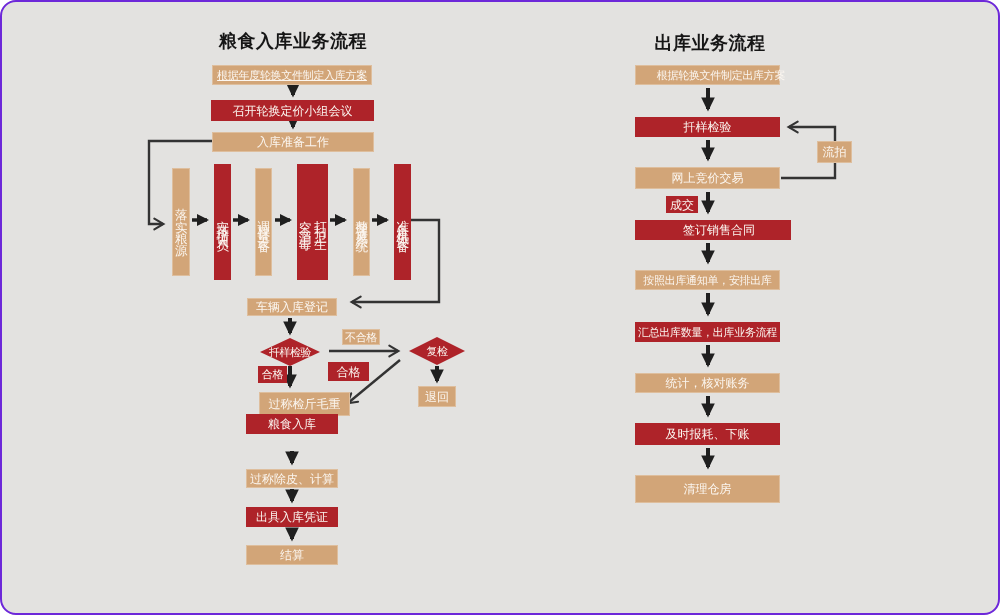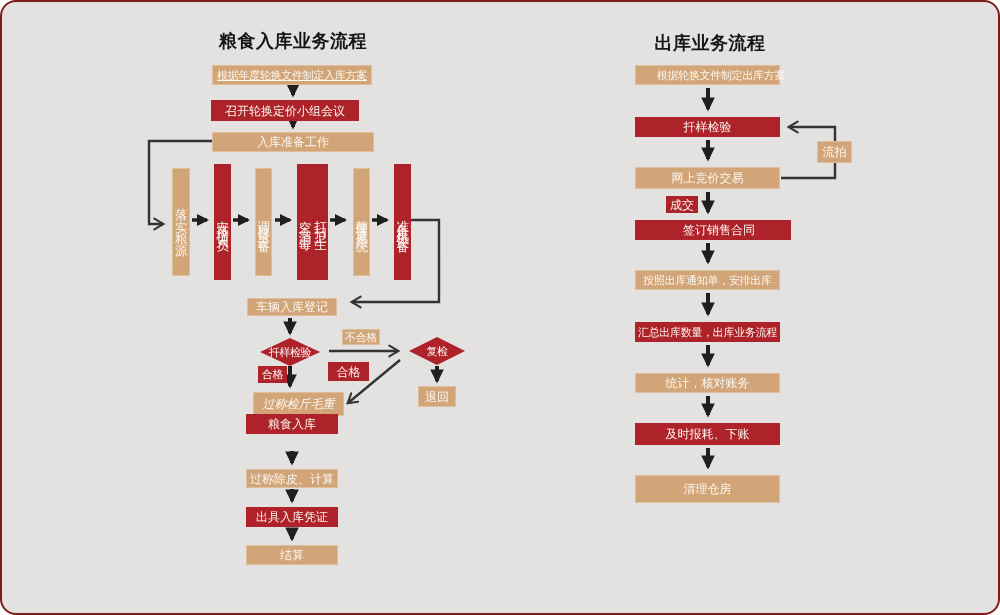--- a/index.html
+++ b/index.html
@@ -1,18 +1,18 @@
 <!DOCTYPE html>
 <html><head>
 <meta charset="utf-8">
 <style>
   html,body { margin:0; padding:0; background:#ffffff; font-family:"Liberation Sans", sans-serif; }
   .stage {
     position:relative; width:1000px; height:615px; box-sizing:border-box;
-    background:#e3e2e0; border:2px solid #7f1d1d; border-radius:16px; overflow:hidden;
+    background:#e3e2e0; border:2px solid #6d28d9; border-radius:16px; overflow:hidden;
   }
   .title {
     position:absolute; transform:translateX(-50%); font-weight:bold; color:#161616;
     font-size:18px; letter-spacing:0.5px; white-space:nowrap;
   }
   .box {
     position:absolute; box-sizing:border-box; display:flex; align-items:center; justify-content:center;
     color:#fbf6f0; font-size:12px; white-space:nowrap; z-index:2; line-height:1;
   }
   .tan { background:#d2a578; box-shadow: inset 0 0 0 1px rgba(255,255,255,.28); }
@@ -73,21 +73,21 @@
     <line x1="706" y1="241" x2="706" y2="260" stroke="#1f1f1f" stroke-width="4" marker-end="url(#mSolid)"></line>
     <line x1="706" y1="291" x2="706" y2="312" stroke="#1f1f1f" stroke-width="4" marker-end="url(#mSolid)"></line>
     <line x1="706" y1="343" x2="706" y2="363" stroke="#1f1f1f" stroke-width="4" marker-end="url(#mSolid)"></line>
     <line x1="706" y1="394" x2="706" y2="413" stroke="#1f1f1f" stroke-width="4" marker-end="url(#mSolid)"></line>
     <line x1="706" y1="446" x2="706" y2="465" stroke="#1f1f1f" stroke-width="4" marker-end="url(#mSolid)"></line>
   </svg>
 
   <div class="title" style="left:291px; top:27px;">粮食入库业务流程</div>
 
   <div class="box tan fs11" style="left:210px; top:63px;  width:160px; height:20px;text-decoration:underline;">根据年度轮换文件制定入库方案</div>
-  <div class="box red" style="left:209px; top:98px;  width:148px; height:21px;">召开轮换定价小组会议</div>
+  <div class="box red" style="left:209px; top:98px;  width:163px; height:21px;">召开轮换定价小组会议</div>
   <div class="box tan" style="left:210px; top:130px; width:162px; height:20px;">入库准备工作</div>
 
   <div class="vbox tan loose" style="left:170px; top:166px; width:18px; height:108px;">
       <span>落实粮源</span>
     </div>
   <div class="vbox red" style="left:212px; top:162px; width:17px; height:116px;">
       <span>安排培训人员</span>
     </div>
   <div class="vbox tan" style="left:253px; top:166px; width:17px; height:108px;">
       <span>调校计量设备</span>
@@ -105,21 +105,21 @@
 
   <div class="box tan" style="left:245px; top:296px; width:90px; height:18px;">车辆入库登记</div>
 
   <div class="dmd" style="left:258px; top:336px; width:60px; height:28px;">扦样检验</div>
   <div class="box red fs11" style="left:256px; top:364px; width:29px; height:17px;">合格</div>
   <div class="box tan fs11" style="left:340px; top:327px; width:38px; height:16px;">不合格</div>
   <div class="box red" style="left:326px; top:360px; width:41px; height:19px;">合格</div>
   <div class="dmd" style="left:407px; top:335px; width:56px; height:28px;">复检</div>
   <div class="box tan" style="left:416px; top:384px; width:38px; height:21px;">退回</div>
 
-  <div class="box tan" style="left:251px; top:390px; width:91px; height:24px;font-style:italic;">过称检斤毛重</div>
+  <div class="box tan" style="left:257px; top:390px; width:91px; height:24px;">过称检斤毛重</div>
   <div class="box red" style="left:244px; top:412px; width:92px; height:20px;">粮食入库</div>
   <div class="box tan" style="left:244px; top:467px; width:92px; height:19px;">过称除皮、计算</div>
   <div class="box red" style="left:244px; top:505px; width:92px; height:20px;">出具入库凭证</div>
   <div class="box tan" style="left:244px; top:543px; width:92px; height:20px;">结算</div>
 
   <div class="title" style="left:708px; top:29px;">出库业务流程</div>
 
   <div class="box tan fs11" style="left:633px; top:63px;  width:145px; height:20px;padding-left:27px;">根据轮换文件制定出库方案</div>
   <div class="box red" style="left:633px; top:115px; width:145px; height:20px;">扦样检验</div>
   <div class="box tan" style="left:815px; top:139px; width:35px; height:22px;">流拍</div>

